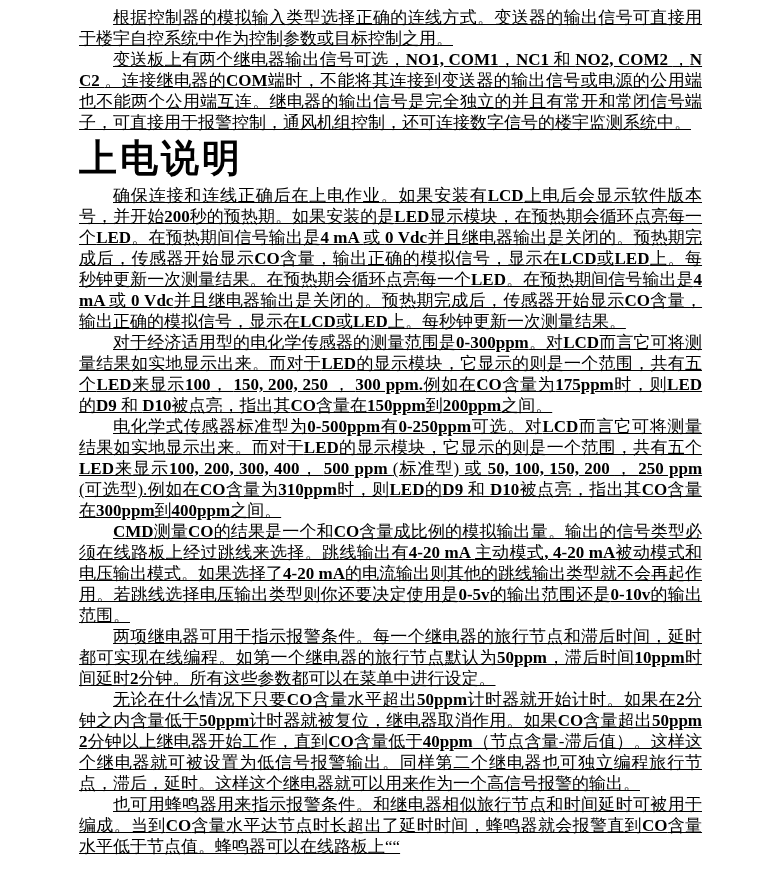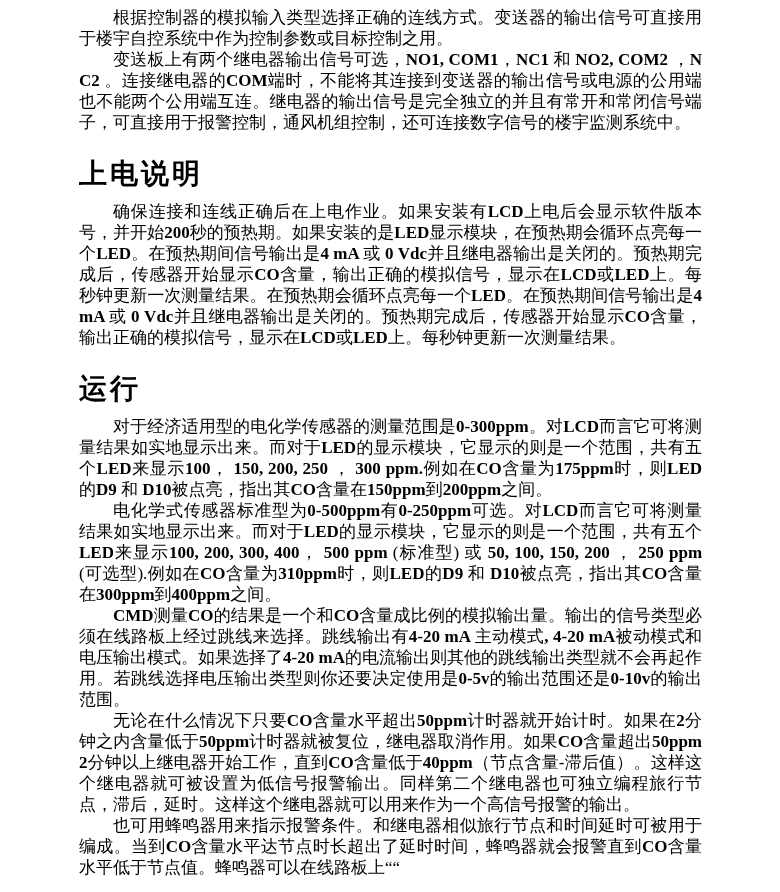--- a/index.html
+++ b/index.html
@@ -22,42 +22,43 @@
     padding: 7px 78px 0 79px;
     font-size: 17px;
     line-height: 21px;
     text-align: justify;
     text-justify: inter-ideograph;
   }
   p.doc-paragraph {
     margin: 0;
     text-indent: 2em;
     word-break: break-all;
+    text-decoration: underline;
   }
   .run { font-weight: normal; }
   .run-bold { font-weight: bold; }
   h1.doc-heading {
-    font-size: 28px;
+    font-size: 38px;
     line-height: 46px;
-    margin: 18px 0 4px 0;
+    margin: 2px 0 4px 0;
     font-weight: bold;
     letter-spacing: 3px;
     text-align: left;
     text-indent: 0;
   }
 </style>
 </head>
 <body>
 
 <div class="page">
   <div class="doc" id="doc-body">
       <p class="doc-paragraph"><span class="run">根据控制器的模拟输入类型选择正确的连线方式。变送器的输出信号可直接用于楼宇自控系统中作为控制参数或目标控制之用。</span></p>
       <p class="doc-paragraph"><span class="run">变送板上有两个继电器输出信号可选，</span><span class="run run-bold">NO1, COM1</span><span class="run">，</span><span class="run run-bold">NC1</span><span class="run"> 和 </span><span class="run run-bold">NO2, COM2 </span><span class="run">，</span><span class="run run-bold">NC2 </span><span class="run">。连接继电器的</span><span class="run run-bold">COM</span><span class="run">端时，不能将其连接到变送器的输出信号或电源的公用端也不能两个公用端互连。继电器的输出信号是完全独立的并且有常开和常闭信号端子，可直接用于报警控制，通风机组控制，还可连接数字信号的楼宇监测系统中。</span></p>
       <h1 class="doc-heading">上电说明</h1>
       <p class="doc-paragraph"><span class="run">确保连接和连线正确后在上电作业。如果安装有</span><span class="run run-bold">LCD</span><span class="run">上电后会显示软件版本号，并开始</span><span class="run run-bold">200</span><span class="run">秒的预热期。如果安装的是</span><span class="run run-bold">LED</span><span class="run">显示模块，在预热期会循环点亮每一个</span><span class="run run-bold">LED</span><span class="run">。在预热期间信号输出是</span><span class="run run-bold">4 mA </span><span class="run">或 </span><span class="run run-bold">0 Vdc</span><span class="run">并且继电器输出是关闭的。预热期完成后，传感器开始显示</span><span class="run run-bold">CO</span><span class="run">含量，输出正确的模拟信号，显示在</span><span class="run run-bold">LCD</span><span class="run">或</span><span class="run run-bold">LED</span><span class="run">上。每秒钟更新一次测量结果。在预热期会循环点亮每一个</span><span class="run run-bold">LED</span><span class="run">。在预热期间信号输出是</span><span class="run run-bold">4 mA </span><span class="run">或 </span><span class="run run-bold">0 Vdc</span><span class="run">并且继电器输出是关闭的。预热期完成后，传感器开始显示</span><span class="run run-bold">CO</span><span class="run">含量，输出正确的模拟信号，显示在</span><span class="run run-bold">LCD</span><span class="run">或</span><span class="run run-bold">LED</span><span class="run">上。每秒钟更新一次测量结果。</span></p>
-      <h1 class="doc-heading">运行</h1>
       <p class="doc-paragraph"><span class="run">对于经济适用型的电化学传感器的测量范围是</span><span class="run run-bold">0-300ppm</span><span class="run">。对</span><span class="run run-bold">LCD</span><span class="run">而言它可将测量结果如实地显示出来。而对于</span><span class="run run-bold">LED</span><span class="run">的显示模块，它显示的则是一个范围，共有五个</span><span class="run run-bold">LED</span><span class="run">来显示</span><span class="run run-bold">100</span><span class="run">， </span><span class="run run-bold">150, 200, 250 </span><span class="run">， </span><span class="run run-bold">300 ppm.</span><span class="run">例如在</span><span class="run run-bold">CO</span><span class="run">含量为</span><span class="run run-bold">175ppm</span><span class="run">时，则</span><span class="run run-bold">LED</span><span class="run">的</span><span class="run run-bold">D9 </span><span class="run">和 </span><span class="run run-bold">D10</span><span class="run">被点亮，指出其</span><span class="run run-bold">CO</span><span class="run">含量在</span><span class="run run-bold">150ppm</span><span class="run">到</span><span class="run run-bold">200ppm</span><span class="run">之间。</span></p>
       <p class="doc-paragraph"><span class="run">电化学式传感器标准型为</span><span class="run run-bold">0-500ppm</span><span class="run">有</span><span class="run run-bold">0-250ppm</span><span class="run">可选。对</span><span class="run run-bold">LCD</span><span class="run">而言它可将测量结果如实地显示出来。而对于</span><span class="run run-bold">LED</span><span class="run">的显示模块，它显示的则是一个范围，共有五个</span><span class="run run-bold">LED</span><span class="run">来显示</span><span class="run run-bold">100, 200, 300, 400</span><span class="run">， </span><span class="run run-bold">500 ppm </span><span class="run">(标准型) 或 </span><span class="run run-bold">50, 100, 150, 200 </span><span class="run">， </span><span class="run run-bold">250 ppm </span><span class="run">(可选型).例如在</span><span class="run run-bold">CO</span><span class="run">含量为</span><span class="run run-bold">310ppm</span><span class="run">时，则</span><span class="run run-bold">LED</span><span class="run">的</span><span class="run run-bold">D9 </span><span class="run">和 </span><span class="run run-bold">D10</span><span class="run">被点亮，指出其</span><span class="run run-bold">CO</span><span class="run">含量在</span><span class="run run-bold">300ppm</span><span class="run">到</span><span class="run run-bold">400ppm</span><span class="run">之间。</span></p>
       <p class="doc-paragraph"><span class="run run-bold">CMD</span><span class="run">测量</span><span class="run run-bold">CO</span><span class="run">的结果是一个和</span><span class="run run-bold">CO</span><span class="run">含量成比例的模拟输出量。输出的信号类型必须在线路板上经过跳线来选择。跳线输出有</span><span class="run run-bold">4-20 mA </span><span class="run">主动模式</span><span class="run run-bold">, 4-20 mA</span><span class="run">被动模式和电压输出模式。如果选择了</span><span class="run run-bold">4-20 mA</span><span class="run">的电流输出则其他的跳线输出类型就不会再起作用。若跳线选择电压输出类型则你还要决定使用是</span><span class="run run-bold">0-5v</span><span class="run">的输出范围还是</span><span class="run run-bold">0-10v</span><span class="run">的输出范围。</span></p>
+      <p class="doc-paragraph"><span class="run">两项继电器可用于指示报警条件。每一个继电器的旅行节点和滞后时间，延时都可实现在线编程。如第一个继电器的旅行节点默认为</span><span class="run run-bold">50ppm</span><span class="run">，滞后时间</span><span class="run run-bold">10ppm</span><span class="run">时间延时</span><span class="run run-bold">2</span><span class="run">分钟。所有这些参数都可以在菜单中进行设定。</span></p>
       <p class="doc-paragraph"><span class="run">无论在什么情况下只要</span><span class="run run-bold">CO</span><span class="run">含量水平超出</span><span class="run run-bold">50ppm</span><span class="run">计时器就开始计时。如果在</span><span class="run run-bold">2</span><span class="run">分钟之内含量低于</span><span class="run run-bold">50ppm</span><span class="run">计时器就被复位，继电器取消作用。如果</span><span class="run run-bold">CO</span><span class="run">含量超出</span><span class="run run-bold">50ppm 2</span><span class="run">分钟以上继电器开始工作，直到</span><span class="run run-bold">CO</span><span class="run">含量低于</span><span class="run run-bold">40ppm</span><span class="run">（节点含量-滞后值）。这样这个继电器就可被设置为低信号报警输出。同样第二个继电器也可独立编程旅行节点，滞后，延时。这样这个继电器就可以用来作为一个高信号报警的输出。</span></p>
       <p class="doc-paragraph"><span class="run">也可用蜂鸣器用来指示报警条件。和继电器相似旅行节点和时间延时可被用于编成。当到</span><span class="run run-bold">CO</span><span class="run">含量水平达节点时长超出了延时时间，蜂鸣器就会报警直到</span><span class="run run-bold">CO</span><span class="run">含量水平低于节点值。蜂鸣器可以在线路板上““</span></p>
     </div>
 </div>
 
 </body></html>

